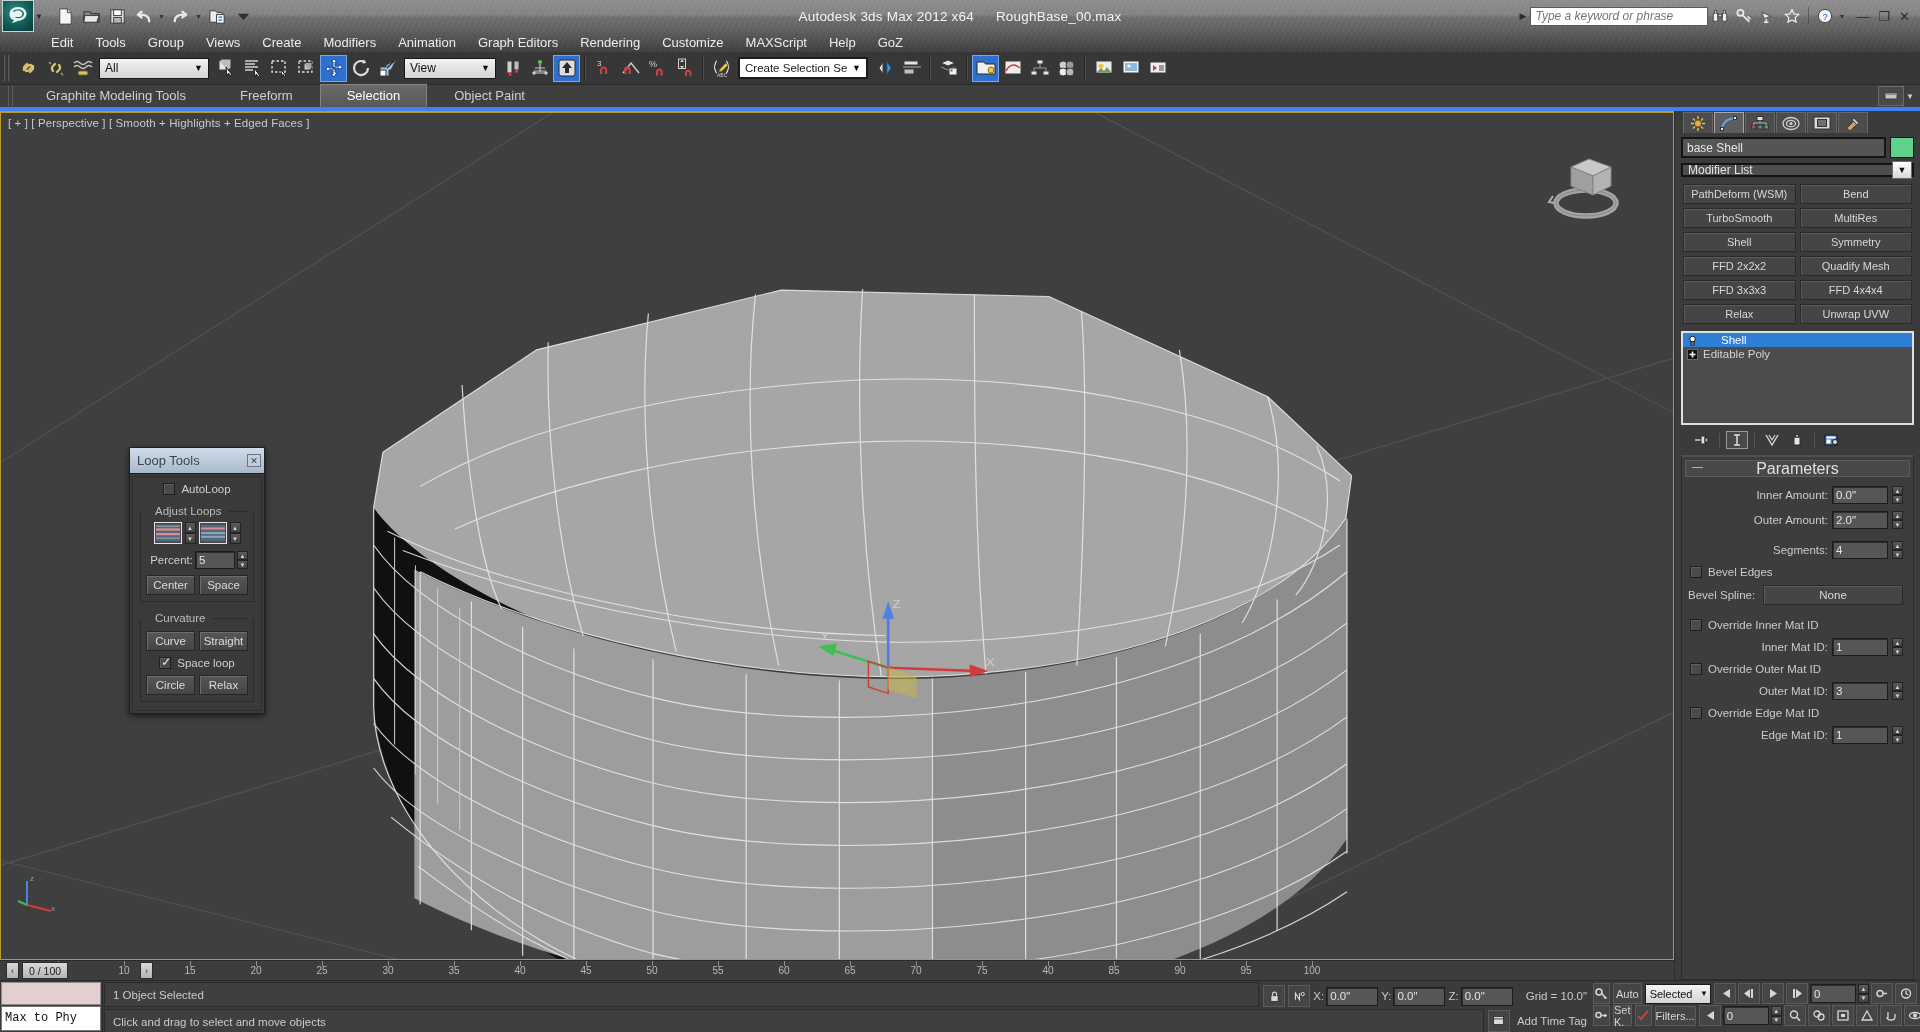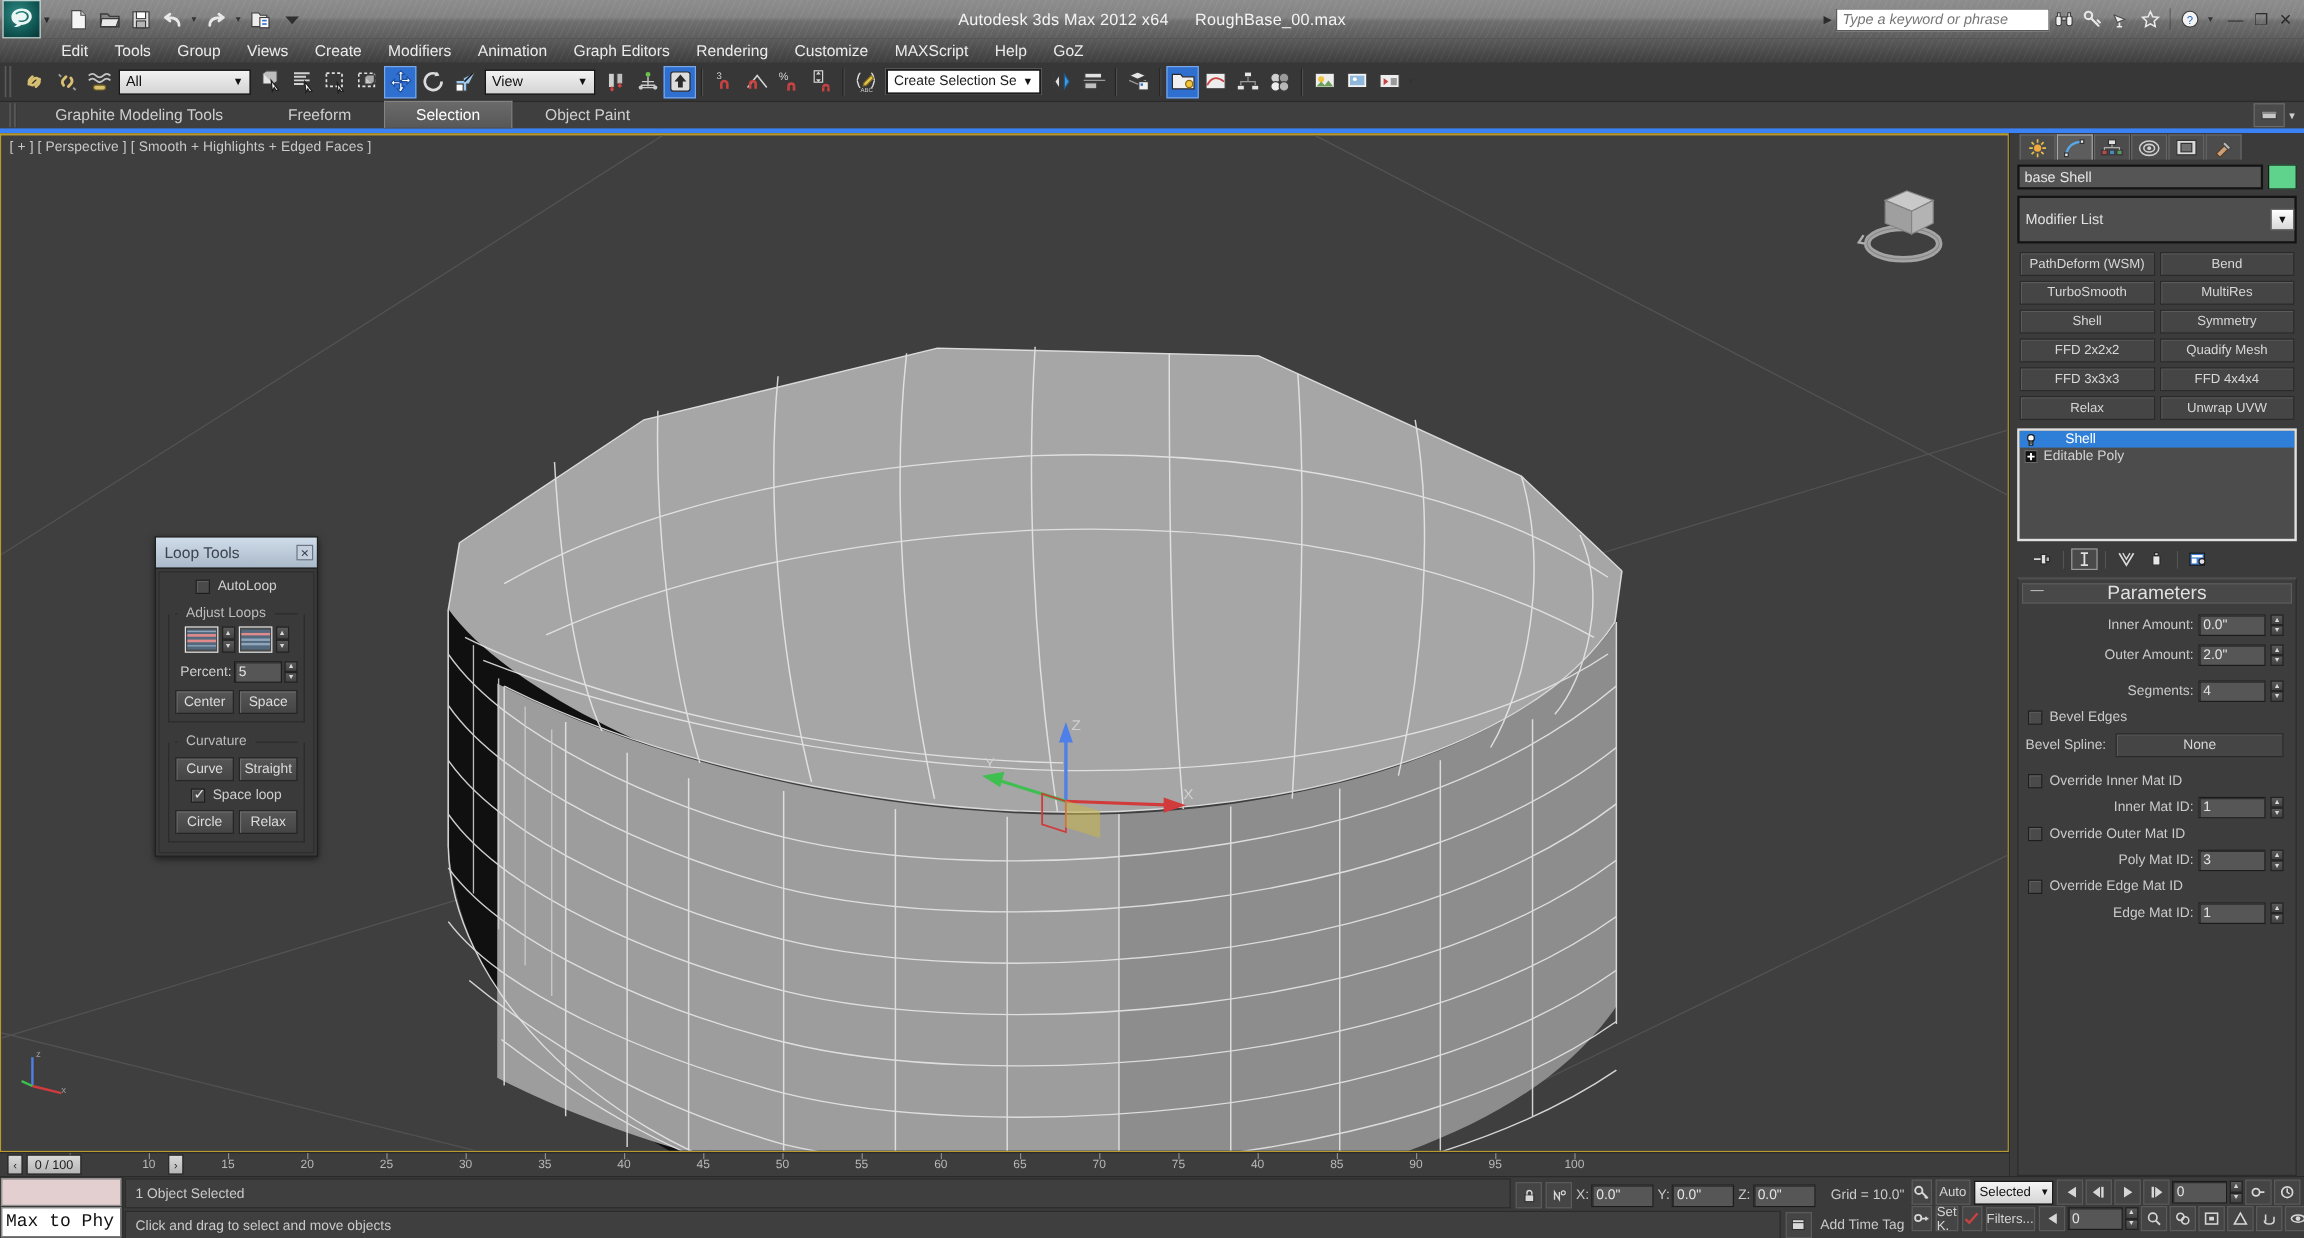--- a/index.html
+++ b/index.html
@@ -216,21 +216,21 @@
   .cp-tab svg{ width:20px;height:17px; }
   .cp-body{ flex:1 1 auto; overflow:hidden; padding:0 6px; display:flex; flex-direction:column; min-height:0;}
   .namerow{ display:flex; gap:4px; margin-top:4px; }
   .nameinput{
     flex:1; height:21px; background:#555; border:2px solid #141414;
     font-size:12px; color:#e6e6e6; padding:0 4px; display:flex; align-items:center;
     font-family:"Liberation Sans", sans-serif;
   }
   .colorswatch{ width:24px;height:21px; background:#5fd38b; border:1px solid #1a1a1a; }
   .modlist{
-    margin-top:5px; height:40px; background:#4e4e4e; border:2px solid #141414;
+    margin-top:5px; height:14px; background:#4e4e4e; border:2px solid #141414;
     display:flex; align-items:center; padding-left:5px; font-size:12px; color:#e2e2e2; cursor:default;
   }
   .modlist .arr{
     margin-left:auto; width:20px;height:18px; background:linear-gradient(to bottom,#fff,#d8d8d8);
     border:1px solid #6a6a6a; display:flex;align-items:center;justify-content:center; font-size:9px;color:#111;
   }
   .modgrid{ display:grid; grid-template-columns:1fr 1fr; gap:4px 4px; margin-top:7px; padding:0 2px;}
   .modbtn{
     height:20px; background:#454545; border:1px solid #2a2a2a;
     box-shadow:inset 1px 1px 0 #5a5a5a;
@@ -274,21 +274,21 @@
     display:flex;align-items:center;justify-content:center; font-size:11.5px;color:#d8d8d8; cursor:default;
   }
 
   
   .bottom{ height:52px; flex:0 0 52px; background:#3b3b3b; display:flex; border-top:1px solid #2a2a2a; }
   .bl-left{ width:103px; flex:0 0 103px; border-right:1px solid #2a2a2a; display:flex; flex-direction:column; }
   .mini-listener{ height:26px; background:#e4cfd0; border:1px solid #8d8d8d; margin:1px; }
   .maxtophy{
     height:29px; background:#fff; border:1px solid #777; margin:0 1px 1px;
     display:flex; align-items:center; padding-left:3px;
-    font-family:"Liberation Mono", monospace; font-size:15px; color:#111;
+    font-family:"Liberation Mono", monospace; font-size:12px; color:#111;
   }
   .bl-mid{ flex:1 1 auto; display:flex; flex-direction:column; min-width:0;}
   .statline{
     height:25px; background:#3f3f3f; border:1px solid #2b2b2b; margin:1px 1px 0 1px;
     display:flex; align-items:center; padding-left:8px; font-size:11.5px; color:#cacaca;
   }
   .statline.prompt{ margin-top:2px; }
   .bl-coords{ display:flex; align-items:center; gap:3px; flex:0 0 auto; padding:0 3px; }
   .lockbtn{ width:22px;height:22px; border:1px solid #5b5b5b; background:#454545; display:flex;align-items:center;justify-content:center;}
   .coordfld{ display:flex; align-items:center; gap:2px; }
@@ -1129,21 +1129,21 @@
                   <i>▲</i>
                   <i>▼</i>
                 </div>
             </div>
 
             <div class="chk2row">
               <div class="chk"></div>
               <label>Override Outer Mat ID</label>
             </div>
             <div class="prm">
-              <label>Poly Mat ID:</label>
+              <label>Outer Mat ID:</label>
               <div class="numfield">3</div>
               <div class="spin">
                   <i>▲</i>
                   <i>▼</i>
                 </div>
             </div>
 
             <div class="chk2row">
               <div class="chk"></div>
               <label>Override Edge Mat ID</label>

